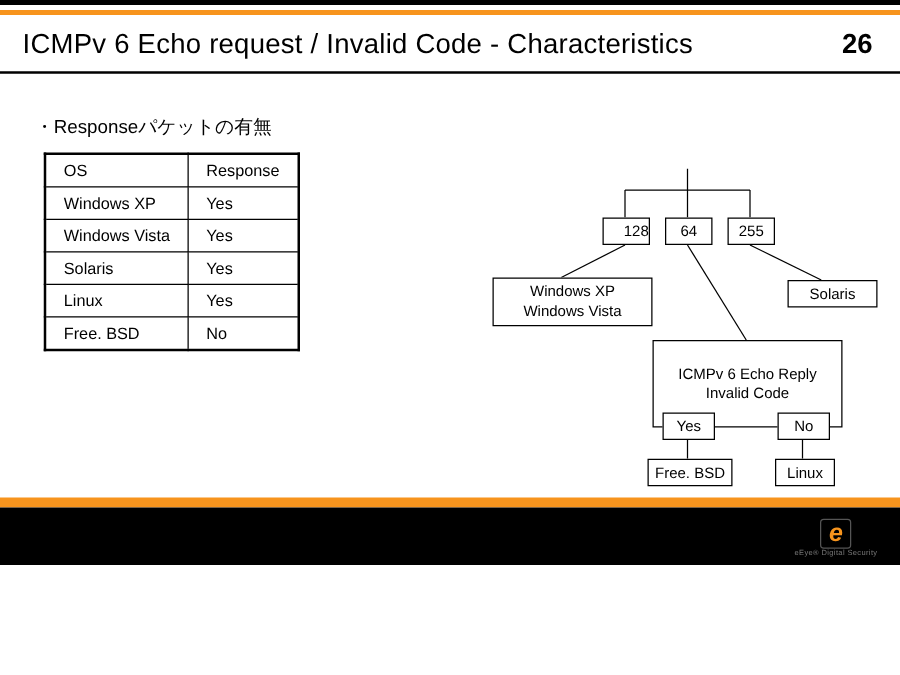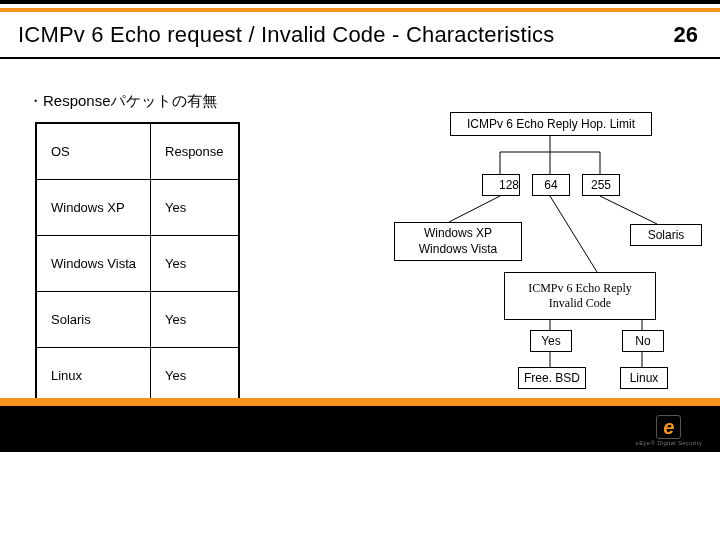--- a/index.html
+++ b/index.html
@@ -5,34 +5,34 @@
   html,body{margin:0;padding:0;font-family:Arial,"Hiragino Kaku Gothic ProN","Yu Gothic",sans-serif;background:#fff;color:#000;}
   #slide{position:relative;width:720px;height:452px;background:#fff;border-top:4px solid #000;box-sizing:border-box;}
   .orange-bar{position:absolute;left:0;right:0;height:4px;background:#f7941d;}
   .orange-bar.top{top:4px;}
   .title-line{position:absolute;left:0;right:0;top:53px;height:2px;background:#000;}
   .title{position:absolute;left:18px;top:18px;font-size:22px;letter-spacing:.2px;}
   .page-num{position:absolute;right:22px;top:18px;font-size:22px;font-weight:bold;}
   .sect-label{position:absolute;left:28px;top:88px;font-size:15px;font-weight:normal;}
   
   .tbl{position:absolute;left:35px;top:118px;border:2px solid #000;border-collapse:collapse;font-size:13px;}
-  .tbl th,.tbl td{border:1px solid #000;padding:20px 14px;text-align:left;font-weight:normal;}
+  .tbl th,.tbl td{border:1px solid #000;padding:5px 14px;text-align:left;font-weight:normal;}
   .tbl th{font-weight:normal;}
   
   .diagram{position:absolute;left:370px;top:108px;width:330px;height:260px;}
   .node,.leaf{position:absolute;border:1px solid #000;font-size:12px;text-align:center;background:#fff;}
   .node.root{left:80px;top:0;width:200px;padding:4px 0;}
   .val{width:36px;padding:3px 0;}
   .val.a{left:112px;top:62px;text-align:right;}
   .val.b{left:162px;top:62px;}
   .val.c{left:212px;top:62px;}
   .grp{padding:3px 8px;}
   .grp.winxp{left:24px;top:110px;width:110px;line-height:1.3;}
   .grp.sol{left:260px;top:112px;width:54px;}
-  .node.sub{left:134px;top:160px;width:150px;padding:8px 0;line-height:1.25;font-family:Liberation Serif, serif;}
+  .node.sub{left:152px;top:160px;width:150px;padding:19px 0;line-height:1.25;}
   .yn{width:40px;padding:3px 0;}
   .yn.yes{left:160px;top:218px;}
   .yn.no{left:252px;top:218px;}
   .leaf.fb{left:148px;top:255px;width:66px;padding:3px 0;}
   .leaf.lx{left:250px;top:255px;width:46px;padding:3px 0;}
   svg.lines{position:absolute;left:0;top:0;width:330px;height:290px;pointer-events:none;}
   svg.lines line{stroke:#000;stroke-width:1;}
   
   .footer-orange{position:absolute;left:0;right:0;bottom:46px;height:8px;background:#f7941d;}
   .footer-black{position:absolute;left:0;right:0;bottom:0;height:46px;background:#000;}
@@ -99,21 +99,20 @@
 
       <line x1="227" y1="197" x2="227" y2="206"></line>
       <line x1="180" y1="206" x2="272" y2="206"></line>
       <line x1="180" y1="206" x2="180" y2="218"></line>
       <line x1="272" y1="206" x2="272" y2="218"></line>
 
       <line x1="180" y1="240" x2="180" y2="255"></line>
       <line x1="272" y1="240" x2="272" y2="255"></line>
     </svg>
 
-    <div class="node root">ICMPv 6 Echo Reply Hop. Limit</div>
     <div class="node val a">128</div>
     <div class="node val b">64</div>
     <div class="node val c">255</div>
     <div class="node grp winxp" style="white-space:pre-line;">Windows XP
 Windows Vista</div>
     <div class="node grp sol">Solaris</div>
     <div class="node sub" style="white-space:pre-line;">ICMPv 6 Echo Reply
 Invalid Code</div>
     <div class="node yn yes">Yes</div>
     <div class="node yn no">No</div>

